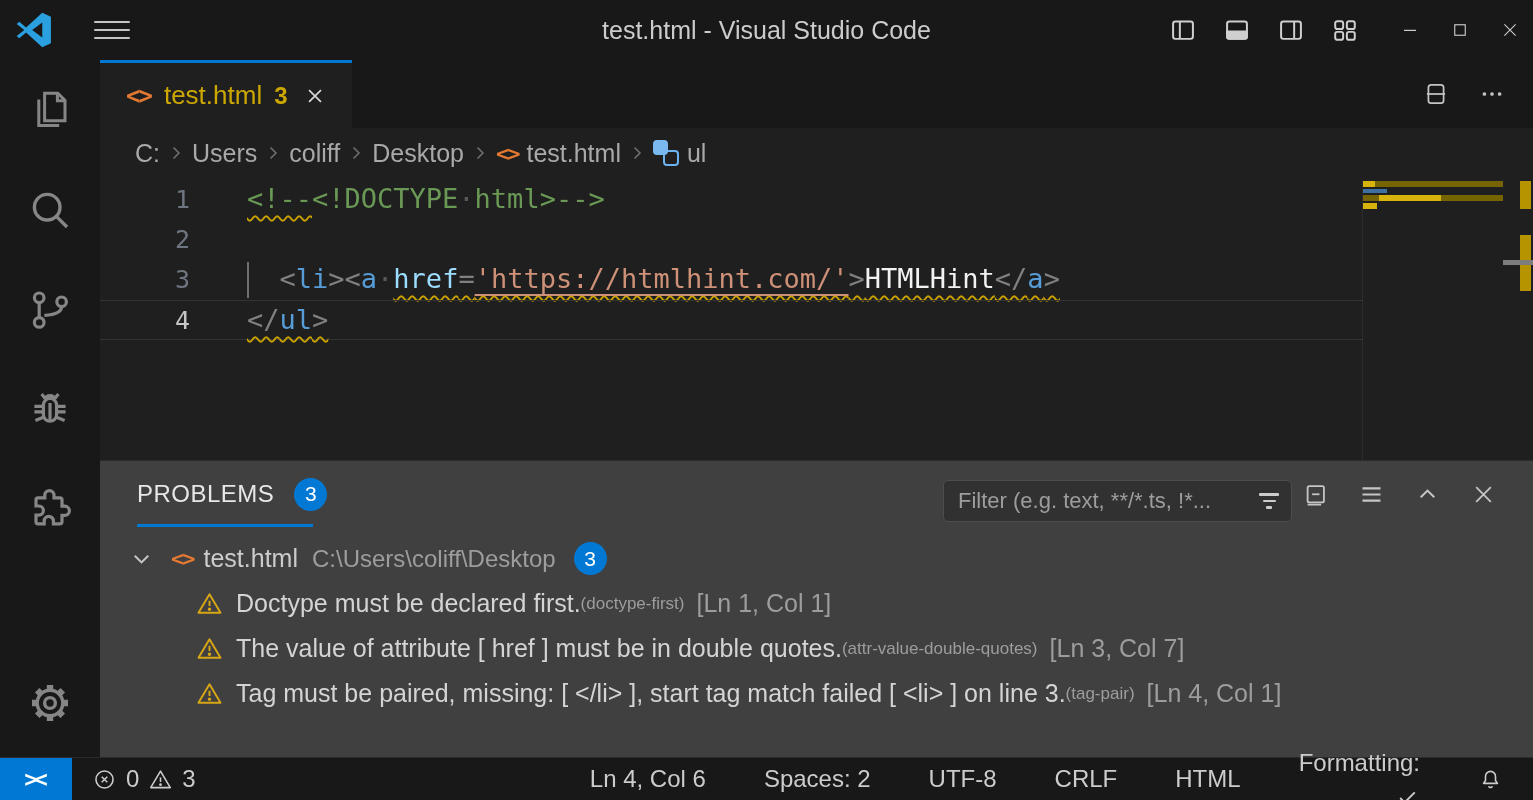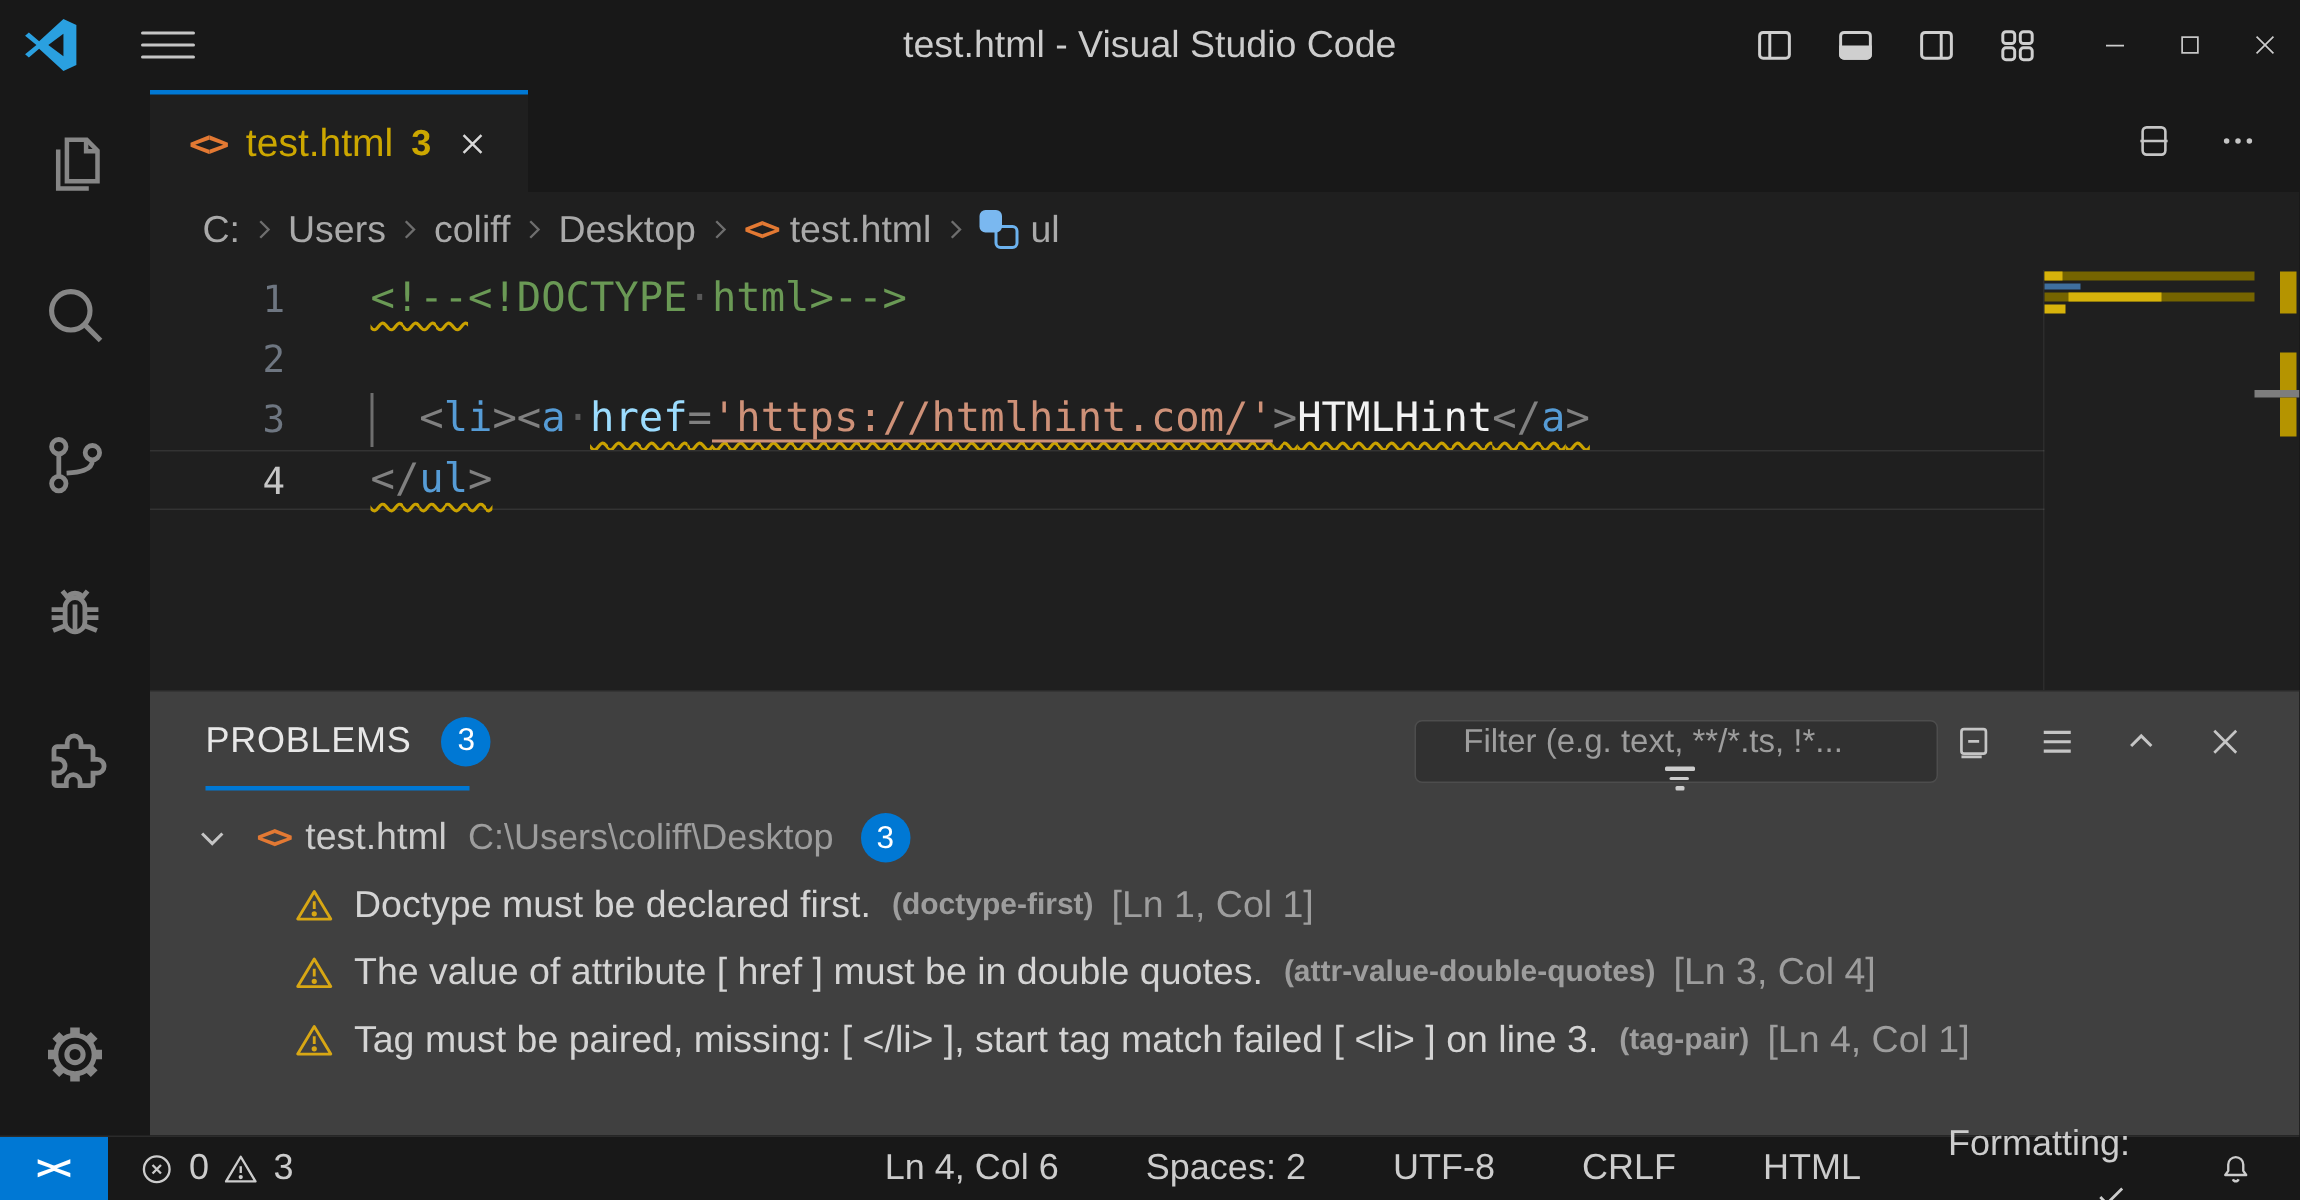--- a/index.html
+++ b/index.html
@@ -83,40 +83,40 @@
   .or3 { top:85px; height:26px; }
   .or-cursor { position:absolute; left:0; right:0; top:80px; height:5px; background:#7d7d7d; }
 
   
   .panel { position:absolute; left:100px; top:460px; width:1433px; height:297px; background:#404040; border-top:1px solid #2b2b2b; }
   .panel-header { position:absolute; left:0; top:0; width:100%; height:70px; }
   .panel-tab { position:absolute; left:37px; top:0; height:66px; display:flex; align-items:center; gap:20px; cursor:pointer; }
   .panel-tab-label { font-size:24px; letter-spacing:0.5px; color:#e7e7e7; }
   .panel-tab-underline { position:absolute; left:37px; top:63px; width:176px; height:2.5px; background:#0078d4; }
   .badge { min-width:33px; height:33px; border-radius:17px; background:#0078d4; color:#ffffff; font-size:21px; display:flex; align-items:center; justify-content:center; padding:0 6px; }
-  .filter-box { position:absolute; left:843px; top:19px; width:349px; height:42px; background:#313131; border:1px solid #4d4d4d; border-radius:5px; display:flex; align-items:center; padding:0 10px 0 14px;flex-direction:column; }
+  .filter-box { position:absolute; left:843px; top:19px; width:349px; height:42px; background:#313131; border:1px solid #4d4d4d; border-radius:5px; display:flex; align-items:center; padding:0 10px 0 14px; }
   .filter-input { flex:1; min-width:0; background:transparent; border:none; outline:none; color:#cccccc; font-size:22px; font-family:"Liberation Sans",sans-serif; }
   .filter-input::placeholder { color:#9d9d9d; opacity:1; }
   .filter-funnel { width:24px; height:24px; flex:none; display:flex; flex-direction:column; align-items:center; justify-content:center; gap:4px; }
   .filter-funnel span { height:2.4px; background:#cccccc; border-radius:1px; }
   .filter-funnel .f1 { width:20px; } .filter-funnel .f2 { width:13px; } .filter-funnel .f3 { width:6px; }
   .panel-actions { position:absolute; right:36px; top:0; height:66px; display:flex; align-items:center; gap:29px; }
   .pa-ic { width:27px; height:27px; }
 
   .problems-tree { position:absolute; left:0; top:75px; width:100%; }
   .file-row { height:45px; display:flex; align-items:center; padding-left:28px; cursor:pointer; }
   .tree-chev { width:27px; height:27px; }
   .file-row .html-glyph { margin-left:16px; }
   .file-name { margin-left:10px; font-size:25px; color:#cccccc; }
   .file-path { margin-left:14px; font-size:24px; color:#9d9d9d; }
   .file-row .badge { margin-left:18px; }
   .problem-row { height:45px; display:flex; align-items:center; padding-left:96px; cursor:pointer; }
   .warn-tri { width:27px; height:27px; flex:none; }
   .prob-msg { margin-left:13px; font-size:25px; color:#d4d4d4; white-space:nowrap; }
-  .prob-code { margin-left:14px; font-size:20px; color:#9d9d9d; white-space:nowrap;font-weight:bold; }
+  .prob-code { margin-left:0; font-size:17px; color:#9d9d9d; white-space:nowrap; }
   .prob-loc { margin-left:12px; font-size:25px; color:#9d9d9d; white-space:nowrap; }
 
   
   .statusbar { position:absolute; left:0; top:757px; width:1533px; height:43px; background:#181818; border-top:1px solid #2b2b2b; display:flex; align-items:center; font-size:24px; color:#cccccc; }
   .sb-remote { width:72px; height:43px; background:#0078d4; color:#fff; display:flex; align-items:center; justify-content:center; font-family:"DejaVu Sans Mono",monospace; font-size:23px; font-weight:600; letter-spacing:-4px; padding-right:4px; flex:none; }
   .sb-problems { display:flex; align-items:center; gap:9px; margin-left:20px; cursor:pointer; }
   .sb-ic { width:25px; height:25px; }
   .sb-right { margin-left:auto; display:flex; align-items:center; gap:58px; padding-right:30px; }
   .sb-item { cursor:pointer; white-space:nowrap; }
   .sb-fmt { display:flex; align-items:flex-end; gap:8px;flex-direction:column; }
@@ -358,21 +358,21 @@
           <span class="prob-loc">[Ln 1, Col 1]</span>
         </div>
         <div class="problem-row">
           <svg class="warn-tri" viewBox="0 0 24 24" fill="none" stroke="#d8a714" stroke-width="1.7">
             <path d="M12 3.8 21.8 20.2H2.2Z" stroke-linejoin="round"></path>
             <path d="M12 9.6v4.6"></path>
             <circle cx="12" cy="17.1" r="0.7" fill="#d8a714"></circle>
           </svg>
           <span class="prob-msg">The value of attribute [ href ] must be in double quotes.</span>
           <span class="prob-code">(attr-value-double-quotes)</span>
-          <span class="prob-loc">[Ln 3, Col 4]</span>
+          <span class="prob-loc">[Ln 3, Col 7]</span>
         </div>
         <div class="problem-row">
           <svg class="warn-tri" viewBox="0 0 24 24" fill="none" stroke="#d8a714" stroke-width="1.7">
             <path d="M12 3.8 21.8 20.2H2.2Z" stroke-linejoin="round"></path>
             <path d="M12 9.6v4.6"></path>
             <circle cx="12" cy="17.1" r="0.7" fill="#d8a714"></circle>
           </svg>
           <span class="prob-msg">Tag must be paired, missing: [ &lt;/li&gt; ], start tag match failed [ &lt;li&gt; ] on line 3.</span>
           <span class="prob-code">(tag-pair)</span>
           <span class="prob-loc">[Ln 4, Col 1]</span>

